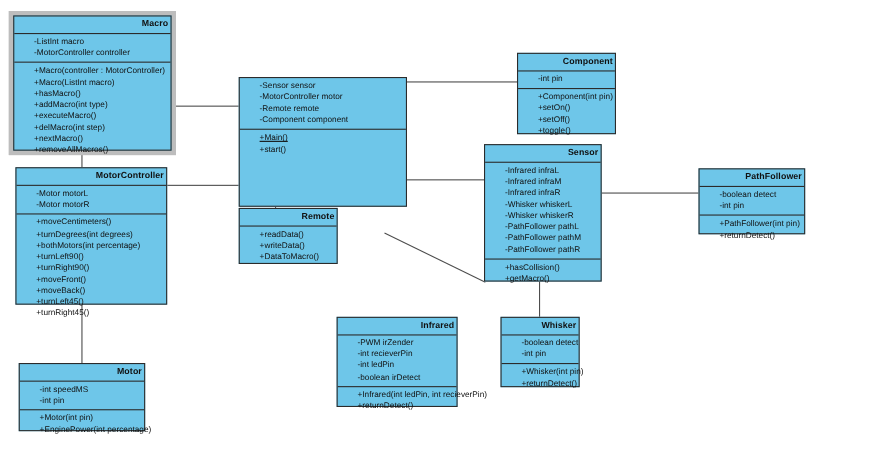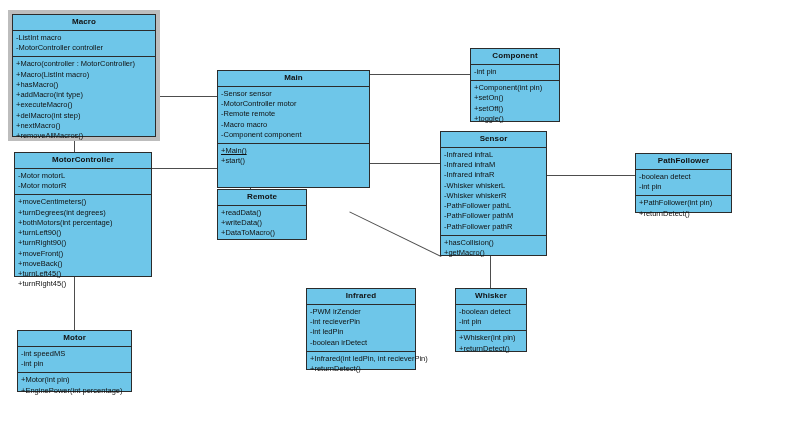--- a/index.html
+++ b/index.html
@@ -32,29 +32,29 @@
   .uml {
     position: absolute;
     background: #6ec6e9;
     border: 1px solid #2b2b2b;
     box-sizing: border-box;
     font-size: 7.5px;
     line-height: 1.32;
     color: #111111;
   }
   .uml .title {
-    text-align: center;
+    text-align: right;
     font-weight: bold;
     font-size: 8px;
     padding: 2px 2px 2px 2px;
     border-bottom: 1px solid #2b2b2b;
     letter-spacing: 0.1px;
   }
   .uml .compartment {
-    padding: 2px 2px 3px 3px;
+    padding: 2px 2px 3px 18px;
   }
   .uml .compartment + .compartment {
     border-top: 1px solid #2b2b2b;
   }
   .uml .row {
     white-space: nowrap;
     padding: 0.2px 0;
   }
   .uml .row.static {
     text-decoration: underline;
@@ -128,26 +128,24 @@
       <div class="row">-int speedMS</div>
       <div class="row">-int pin</div>
     </div>
     <div class="compartment">
       <div class="row">+Motor(int pin)</div>
       <div class="row">+EnginePower(int percentage)</div>
     </div>
   </div>
 
   <div class="uml" style="left:217px; top:70px; width:153px; height:118px;">
-    <div class="title">Main</div>
     <div class="compartment">
       <div class="row">-Sensor sensor</div>
       <div class="row">-MotorController motor</div>
       <div class="row">-Remote remote</div>
-      <div class="row">-Macro macro</div>
       <div class="row">-Component component</div>
     </div>
     <div class="compartment">
       <div class="row static">+Main()</div>
       <div class="row">+start()</div>
     </div>
   </div>
 
   <div class="uml" style="left:217px; top:189px; width:90px; height:51px;">
     <div class="title">Remote</div>

